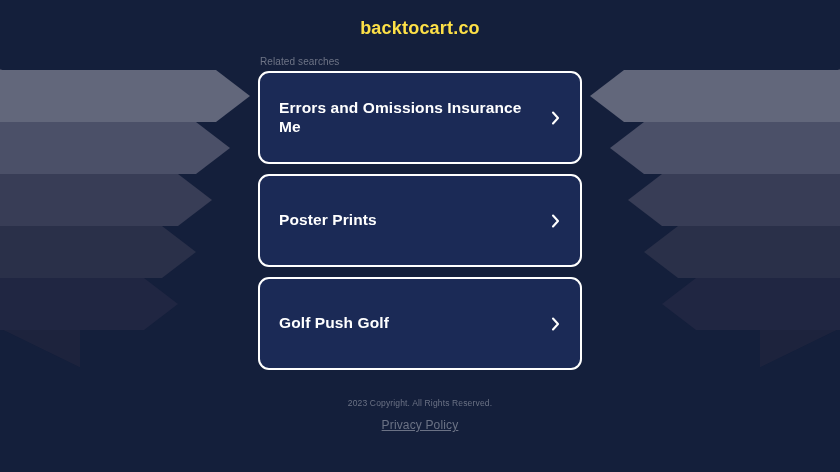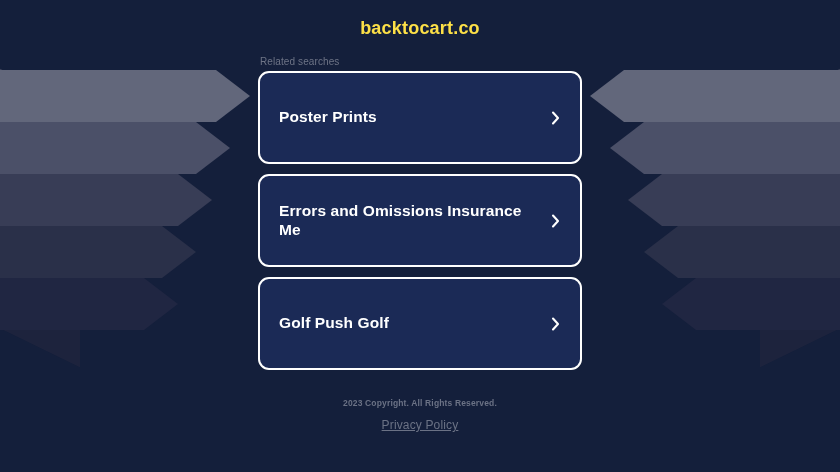--- a/index.html
+++ b/index.html
@@ -120,21 +120,20 @@
   }
 
   .footer {
     margin-top: 18px;
     text-align: center;
   }
   .copyright {
     font-size: 8.5px;
     color: #6b7285;
     letter-spacing: .15px;
-    font-weight: bold;
   }
   .privacy {
     display: inline-block;
     margin-top: 10px;
     font-size: 12px;
     color: #6b7285;
     text-decoration: underline;
     letter-spacing: .15px;
   }
 </style>
@@ -170,28 +169,28 @@
 
 <div class="page">
 
   <div class="site-title">backtocart.co</div>
 
   <div class="cards-wrap">
 
     <div class="related-label">Related searches</div>
 
     <div class="card">
-      <div class="card-title">Poster Prints</div>
+      <div class="card-title">Errors and Omissions Insurance Me</div>
       <svg class="chev" viewBox="0 0 13 20">
         <path d="M4 4.5 L9 10 L4 15.5"></path>
       </svg>
     </div>
 
     <div class="card">
-      <div class="card-title">Errors and Omissions Insurance Me</div>
+      <div class="card-title">Poster Prints</div>
       <svg class="chev" viewBox="0 0 13 20">
         <path d="M4 4.5 L9 10 L4 15.5"></path>
       </svg>
     </div>
 
     <div class="card">
       <div class="card-title">Golf Push Golf</div>
       <svg class="chev" viewBox="0 0 13 20">
         <path d="M4 4.5 L9 10 L4 15.5"></path>
       </svg>

